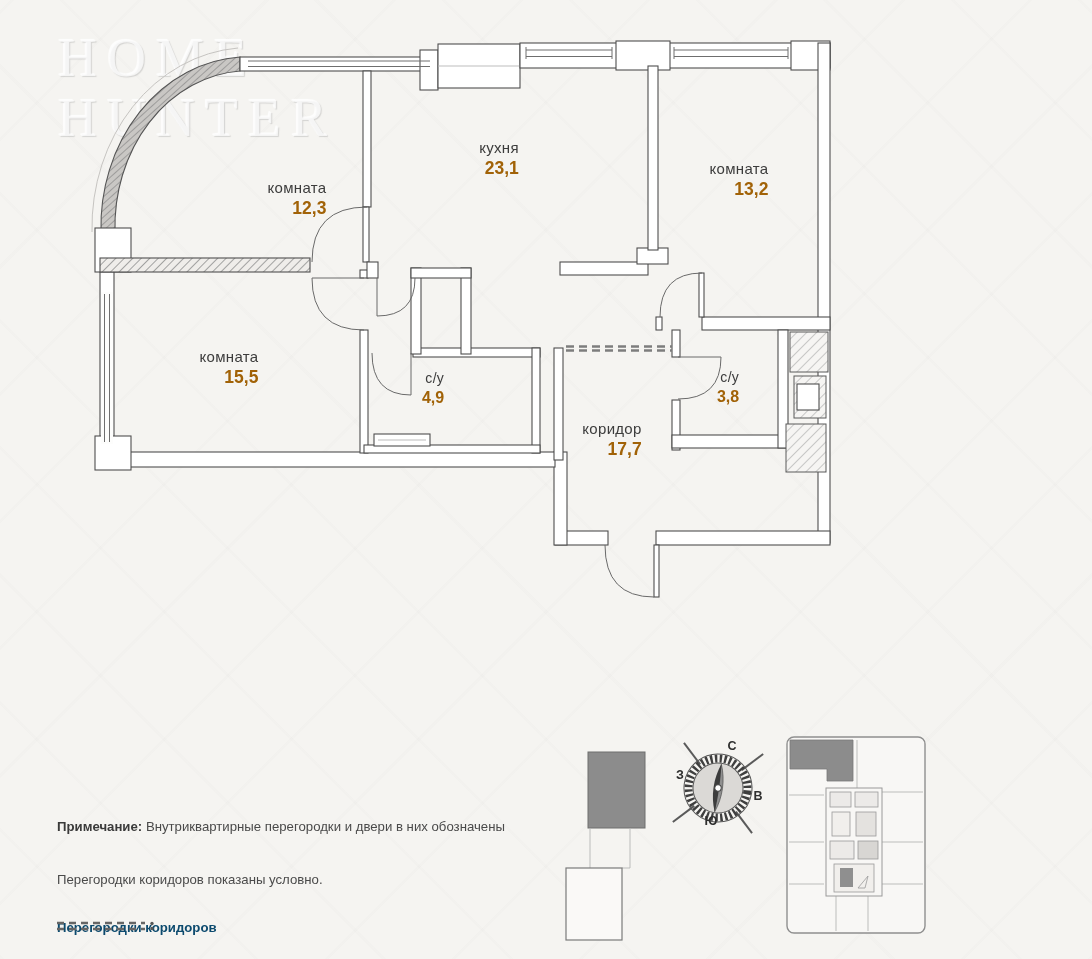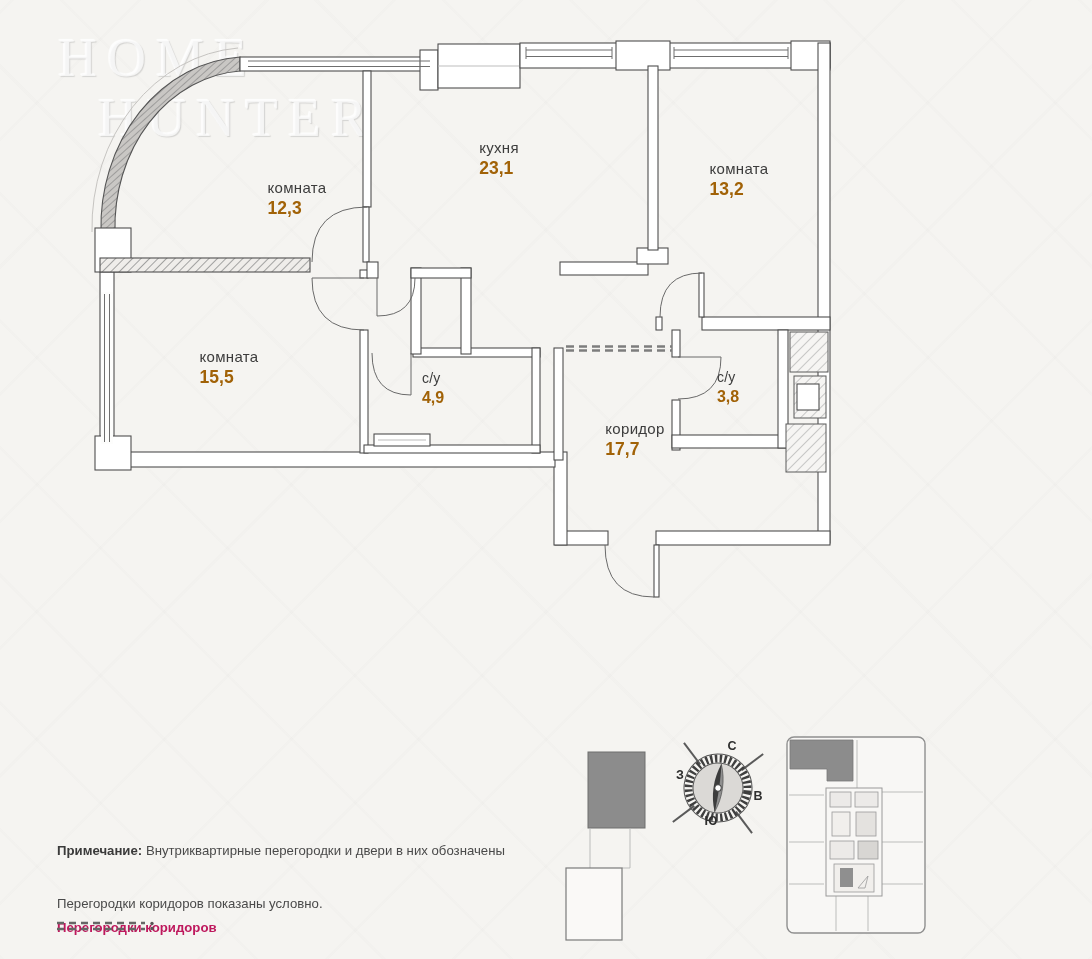--- a/index.html
+++ b/index.html
@@ -17,48 +17,48 @@
   svg{position:absolute;left:0;top:0;}
   .w{fill:#ffffff;stroke:#4f4f4f;stroke-width:1.1;}
   .hw{fill:url(#hatch);stroke:#4f4f4f;stroke-width:1.1;}
   .shaft{fill:url(#hatch2);stroke:#5a5a5a;stroke-width:1;}
   .win{stroke:#6e6e6e;stroke-width:1;fill:none;}
   .arc{stroke:#6a6a6a;stroke-width:1;fill:none;}
   .dash{stroke:#7d7d7d;stroke-width:2.4;stroke-dasharray:8 5;fill:none;}
   .thin{stroke:#b5b5b5;stroke-width:0.9;fill:none;}
   .faint{stroke:#c6c4c1;stroke-width:1;fill:none;}
 
-  .room-label{position:absolute;text-align:left;color:#3c3c3c;line-height:1.25;transform:translate(-50%,-50%);}
+  .room-label{position:absolute;text-align:right;color:#3c3c3c;line-height:1.25;transform:translate(-50%,-50%);}
   .room-label .rname{font-size:15px;letter-spacing:0.3px;display:block;}
   .room-label .rarea{font-size:17.5px;font-weight:bold;display:block;color:#a16207;}
   .room-label.small .rname{font-size:14px;}
   .room-label.small .rarea{font-size:16px;}
 
   .watermark{
     position:absolute;left:58px;top:28px;color:rgba(252,252,252,0.78);
     font-family:"Liberation Serif", serif;font-size:54px;line-height:60px;
     letter-spacing:10px;text-transform:uppercase;
     text-shadow:1px 1px 1px rgba(140,140,140,0.30), -1px -1px 1px rgba(255,255,255,0.9);
     user-select:none;
   }
   .compass-label{position:absolute;font-size:12.5px;font-weight:bold;color:#2f2f2f;transform:translate(-50%,-50%);}
 
-  .note{position:absolute;left:57px;top:842px;width:478px;color:#4a4a4a;font-size:13.2px;line-height:17.5px;}
+  .note{position:absolute;left:57px;top:818px;width:478px;color:#4a4a4a;font-size:13.2px;line-height:17.5px;}
   .note b{color:#3a3a3a;}
   .legend-row{position:absolute;left:57px;top:920px;display:flex;align-items:center;gap:9px;}
-  .legend-label{font-size:13.2px;font-weight:bold;color:#be185d;text-align:right;}
+  .legend-label{font-size:13.2px;font-weight:bold;color:#0c4a6e;text-align:right;}
 </style>
 </head>
 <body>
 
 <div class="paper-texture"></div>
 
 <div class="watermark">
   <span>Home</span><br>
-  <span style="margin-left:40px;">Hunter</span>
+  <span style="">Hunter</span>
 </div>
 
 <svg width="1092" height="959" viewBox="0 0 1092 959">
   <defs>
     <pattern id="hatch" width="6" height="6" patternUnits="userSpaceOnUse" patternTransform="rotate(45)">
       <rect width="6" height="6" fill="#efedea"></rect>
       <line x1="0" y1="0" x2="0" y2="6" stroke="#8f8f8f" stroke-width="1.6"></line>
     </pattern>
     <pattern id="hatch2" width="7" height="7" patternUnits="userSpaceOnUse" patternTransform="rotate(45)">
       <rect width="7" height="7" fill="#f6f5f3"></rect>
@@ -237,21 +237,21 @@
   <span class="rarea">15,5</span>
 </div>
 <div class="room-label small" style="left:433px;top:389px;">
   <span class="rname">с/у</span>
   <span class="rarea">4,9</span>
 </div>
 <div class="room-label small" style="left:728px;top:388px;">
   <span class="rname">с/у</span>
   <span class="rarea">3,8</span>
 </div>
-<div class="room-label" style="left:635px;top:440px;">
+<div class="room-label" style="left:612px;top:440px;">
   <span class="rname">коридор</span>
   <span class="rarea">17,7</span>
 </div>
 
 <div class="compass-label" style="left:732px;top:746px;">С</div>
 <div class="compass-label" style="left:711px;top:821px;">Ю</div>
 <div class="compass-label" style="left:680px;top:775px;">З</div>
 <div class="compass-label" style="left:758px;top:796px;">В</div>
 
 <div class="note">

